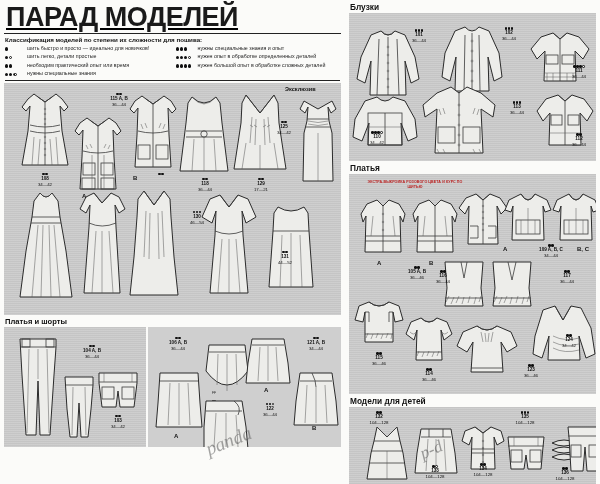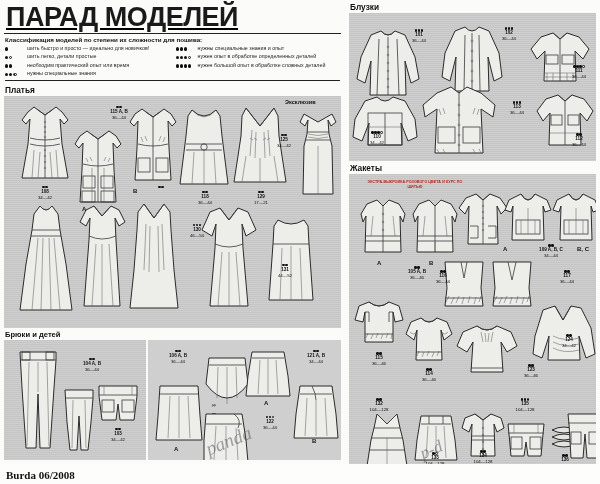--- a/index.html
+++ b/index.html
@@ -205,21 +205,20 @@
                 <i class="dot"></i>
                 <i class="dot"></i>
               </span>
             <span>нужен большой опыт в обработке сложных деталей</span>
           </div>
         </div>
       </div>
       <div class="legend-rule"></div>
     </div>
 
-    <div class="sec-head">Платья</div>
     <div class="panel" style="height:232px;">
 
       <span class="exclusive" style="left:281px;top:3px;">Эксклюзив</span>
 
       <div class="fig" style="left:12px;top:8px;">
         <svg width="58" height="80" viewBox="0 0 58 80">
           <path class="g-body" d="M22 6 L18 3 L12 8 L6 16 L10 20 L14 15 L12 40 L6 74 L52 74 L46 40 L44 15 L48 20 L52 16 L46 8 L40 3 L36 6 L29 11 Z"></path>
           <path class="g-line" d="M29 11 L29 74"></path>
           <path class="g-line" d="M22 6 L29 11 L36 6"></path>
           <path class="g-line" d="M14 34 Q29 38 44 34"></path>
@@ -408,21 +407,21 @@
           </span>
         <div class="num">131</div>
         <div class="sz">44—52</div>
       </div>
 
       <div class="letter" style="left:78px;top:110px;">A</div>
     </div>
 
     <div style="display:flex;">
       <div style="width:150px;">
-        <div class="sec-head small">Брюки и детей</div>
+        <div class="sec-head small">Платья и шорты</div>
       </div>
     </div>
 
     <div style="display:flex;">
 
       <div class="panel" style="width:142px;height:120px;margin-right:2px;">
         <div class="fig" style="left:8px;top:8px;">
           <svg width="52" height="104" viewBox="0 0 52 104">
             <path class="g-body" d="M8 4 L44 4 L44 12 L42 40 L38 100 L28 100 L26 46 L24 100 L14 100 L10 40 Z"></path>
             <path class="g-line" d="M8 12 L44 12"></path>
@@ -677,21 +676,21 @@
       <div class="cap" style="left:210px;top:120px;width:40px;">
         <span class="dots cap-row">
             <i class="dot"></i>
             <i class="dot"></i>
           </span>
         <div class="num">112</div>
         <div class="sz">36—44</div>
       </div>
     </div>
 
-    <div class="sec-head">Жакеты</div>
+    <div class="sec-head">Платья</div>
     <div class="panel" style="height:220px;">
 
       <div class="redtxt" style="left:12px;top:6px;width:108px;">ЭКСТРА-ВЫКРОЙКА РОЗОВОГО ЦВЕТА И КУРС ПО ШИТЬЮ</div>
 
       <div class="fig" style="left:8px;top:22px;">
         <svg width="52" height="60" viewBox="0 0 52 60">
           <path class="g-body" d="M20 4 L10 8 L4 18 L6 26 L9 20 L8 56 L44 56 L43 20 L46 26 L48 18 L42 8 L32 4 L26 10 Z"></path>
           <path class="g-line" d="M26 10 L26 56"></path>
           <path class="g-line" d="M20 4 L26 10 L32 4"></path>
           <g class="g-thin">
@@ -873,20 +872,21 @@
       <div class="cap" style="left:198px;top:160px;width:44px;">
         <span class="dots cap-row">
             <i class="dot"></i>
             <i class="dot"></i>
           </span>
         <div class="num">124</div>
         <div class="sz">34—42</div>
       </div>
     </div>
 
+    <div class="sec-head">Модели для детей</div>
     <div class="panel" style="height:78px;">
 
       <div class="cap" style="left:6px;top:4px;width:48px;">
         <span class="dots cap-row">
             <i class="dot"></i>
             <i class="dot"></i>
           </span>
         <div class="num">132</div>
         <div class="sz">104—128</div>
       </div>
@@ -981,16 +981,13 @@
           </span>
         <div class="num">136</div>
         <div class="sz">104—128</div>
       </div>
     </div>
   </div>
 
   <div class="watermark wm1">panda</div>
   <div class="watermark wm2">p-d</div>
 
-  <div class="footer">
-    <div class="footer-text">Burda 06/2008</div>
-  </div>
 </div>
 
 </body></html>

